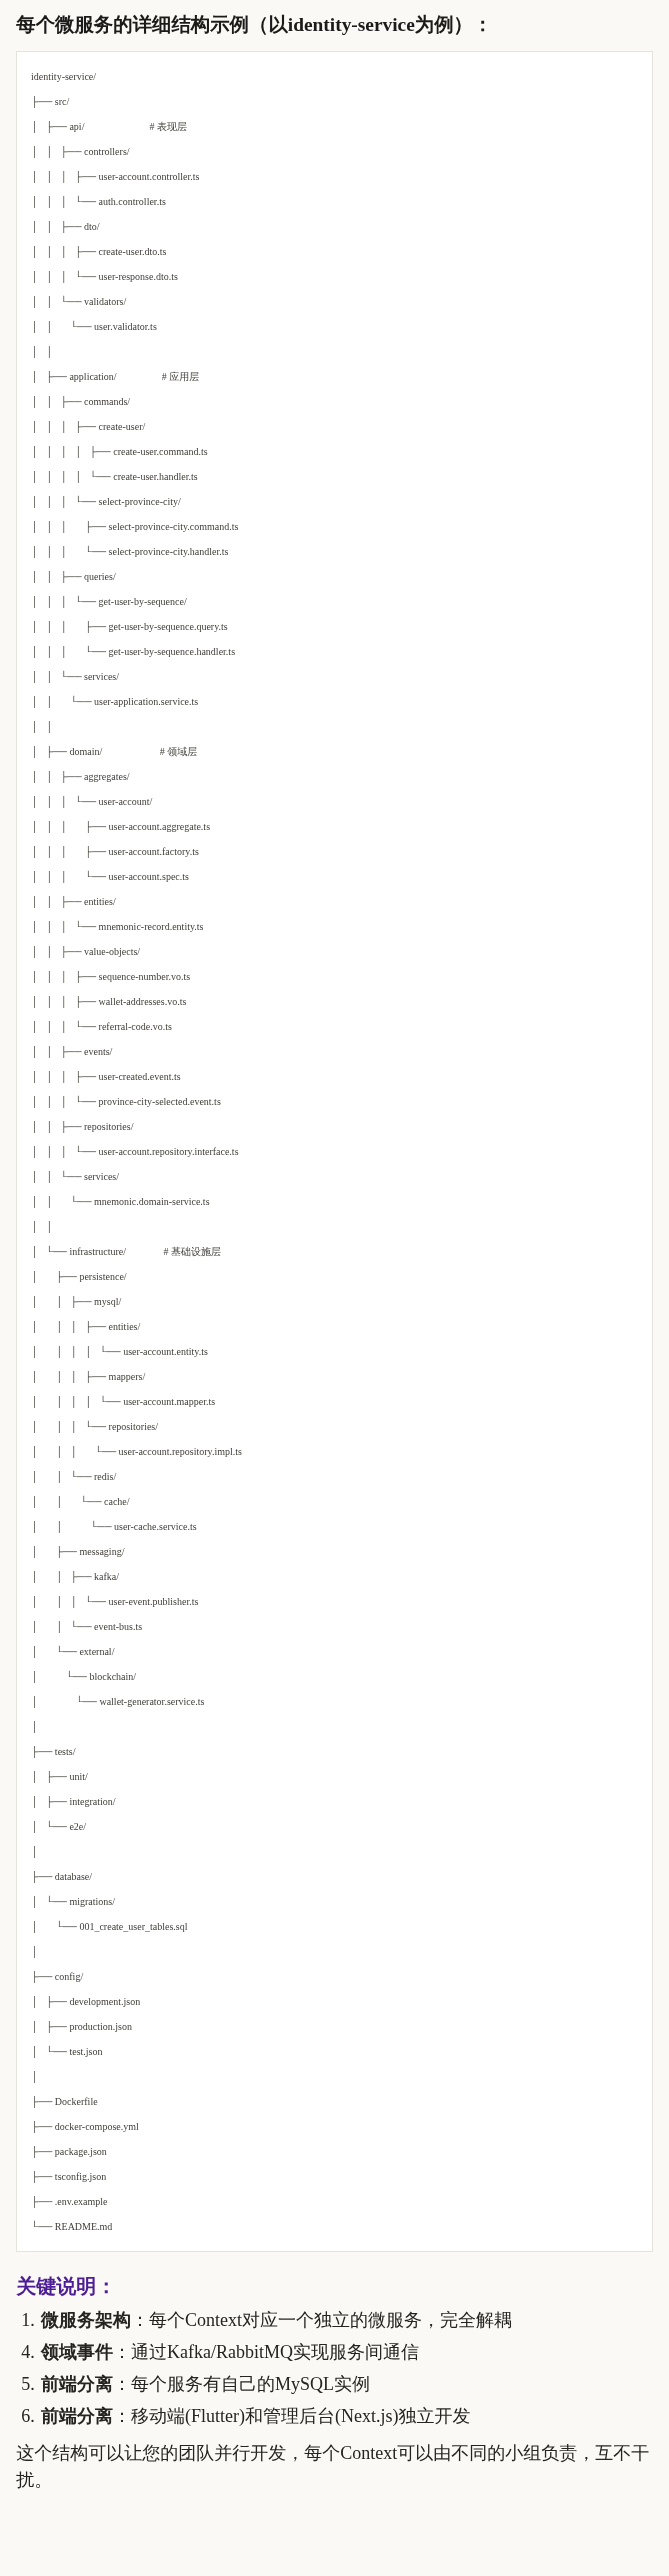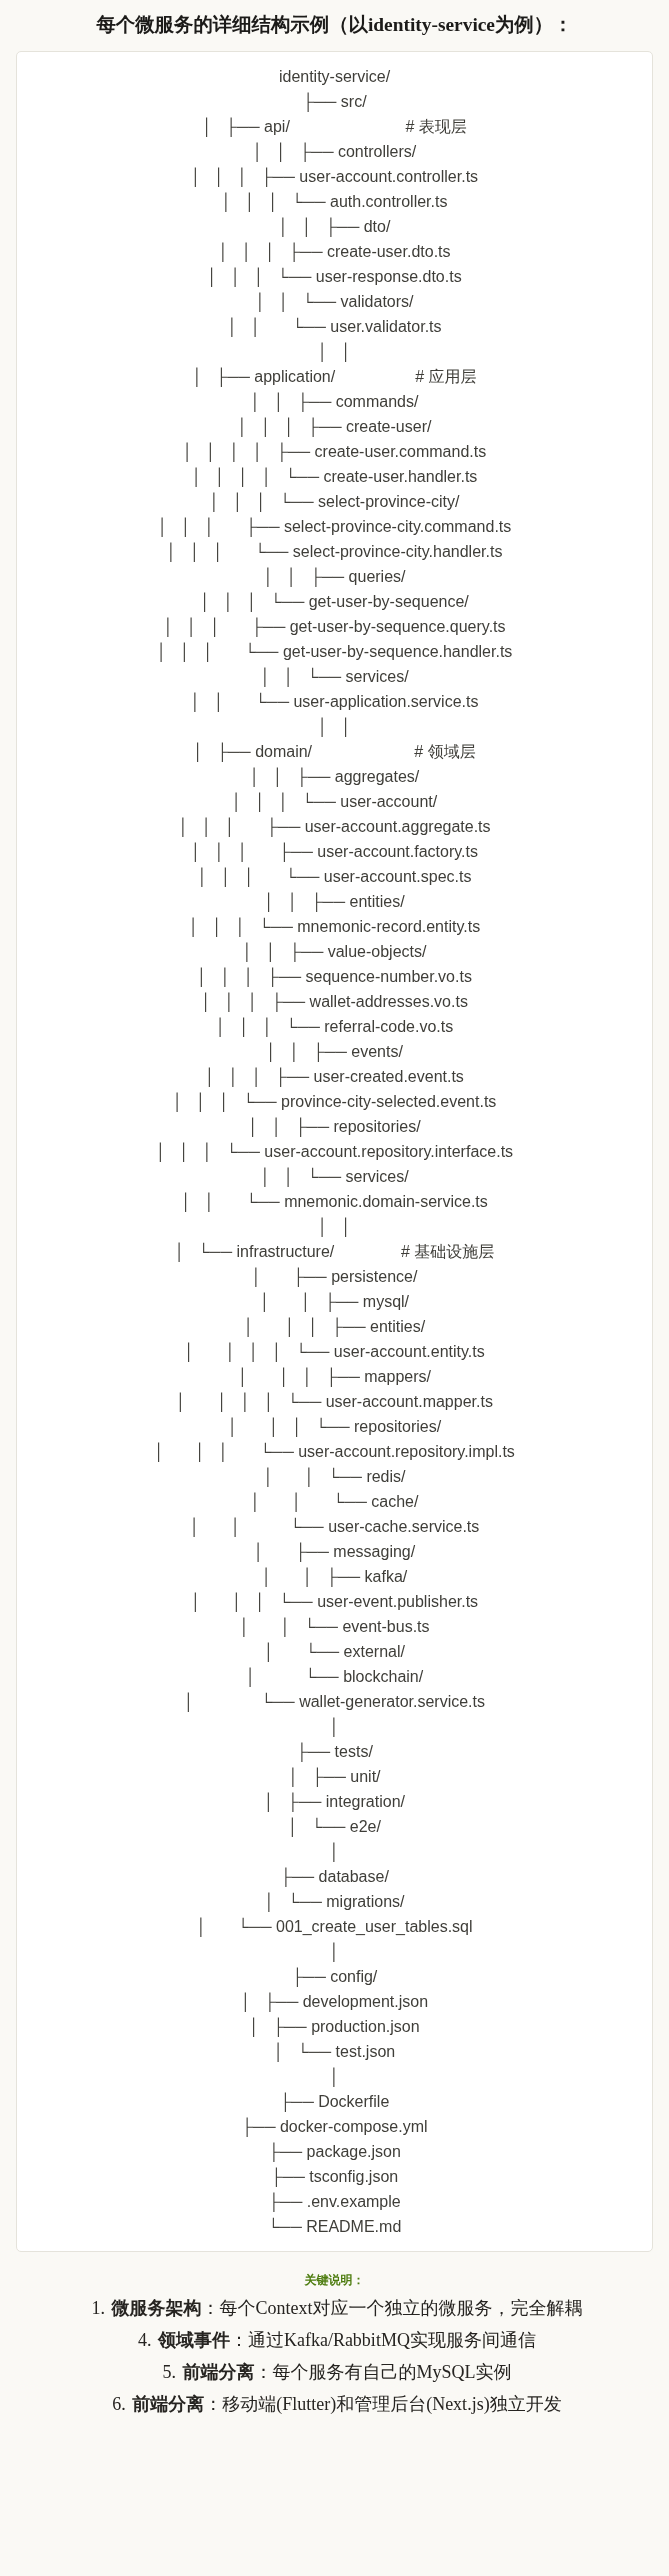--- a/index.html
+++ b/index.html
@@ -6,51 +6,50 @@
   html, body { margin: 0; padding: 0; }
   body {
     width: 669px;
     min-height: 2576px;
     background: #FAF9F5;
     color: #262421;
     font-family: "Liberation Serif", "DejaVu Serif", serif;
   }
   .content {
     padding: 11.3px 16.3px 19px 16.3px;
-    text-align: center;
   }
   .title {
     font-size: 19.4px;
     font-weight: 700;
     line-height: 1.45;
     margin: 0 0 11.3px 0;
     color: #1C1B19;
   }
   .code-block {
     margin: 0 0 19px 0;
     background: #FFFFFF;
     border: 0.6px solid #E5E3DB;
-    border-radius: 5px;
+    border-radius: 0;
     padding: 12.5px 13.8px 11.3px 13.8px;
-    font-family: Liberation Sans, sans-serif;
-    font-size: 16px;
+    font-family: Liberation Serif, serif;
+    font-size: 10px;
     line-height: 25px;
     color: #3F3E39;
     white-space: pre;
     overflow: hidden;
   }
   .code-block code {
     font-family: inherit;
   }
   .notes-heading {
-    font-size: 12px;
+    font-size: 20px;
     font-weight: 700;
     line-height: 1.5;
     margin: 0 0 6.3px 0;
-    color: #4d7c0f;
+    color: #4c1d95;
   }
   .notes-list {
     list-style: none;
     margin: 0 0 7.5px 0;
     padding: 0 0 0 5px;
     font-family: Liberation Serif, serif;
   }
   .notes-list li {
     font-size: 18px;
     line-height: 1.5;
@@ -160,15 +159,16 @@
 
   <p class="notes-heading">关键说明：</p>
 
   <ol class="notes-list">
     <li><span class="num">1.</span><strong>微服务架构</strong><span>：每个Context对应一个独立的微服务，完全解耦</span></li>
     <li><span class="num">4.</span><strong>领域事件</strong><span>：通过Kafka/RabbitMQ实现服务间通信</span></li>
     <li><span class="num">5.</span><strong>前端分离</strong><span>：每个服务有自己的MySQL实例</span></li>
     <li><span class="num">6.</span><strong>前端分离</strong><span>：移动端(Flutter)和管理后台(Next.js)独立开发</span></li>
   </ol>
 
+  <p class="footer-text">这个结构可以让您的团队并行开发，每个Context可以由不同的小组负责，互不干扰。</p>
 
 </main>
 
 
 </body></html>

